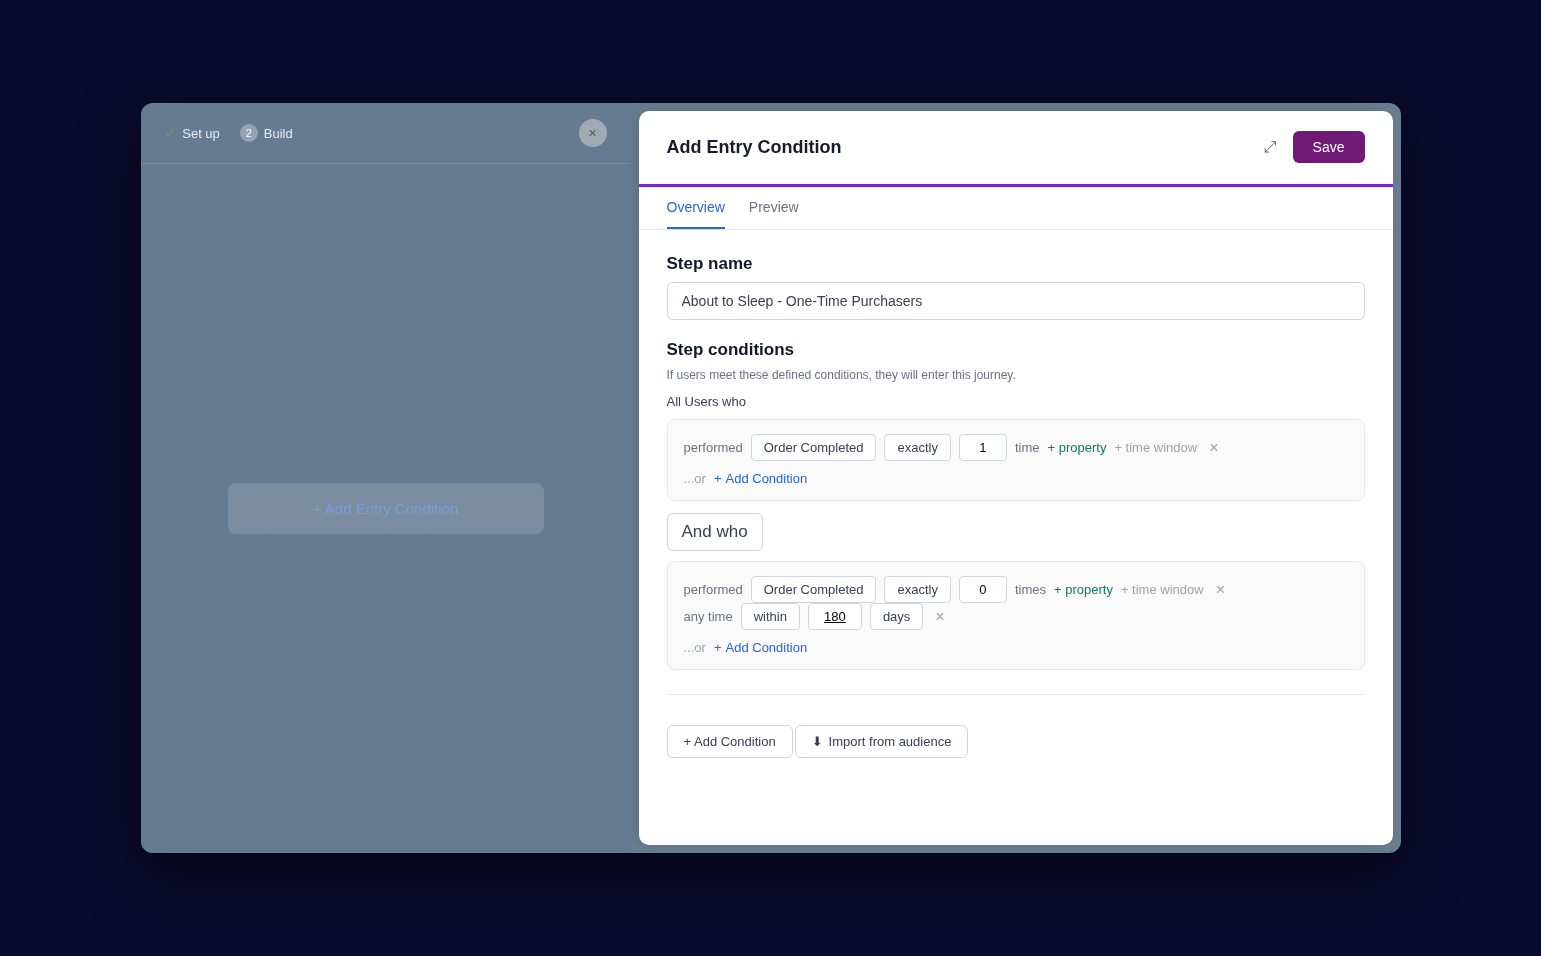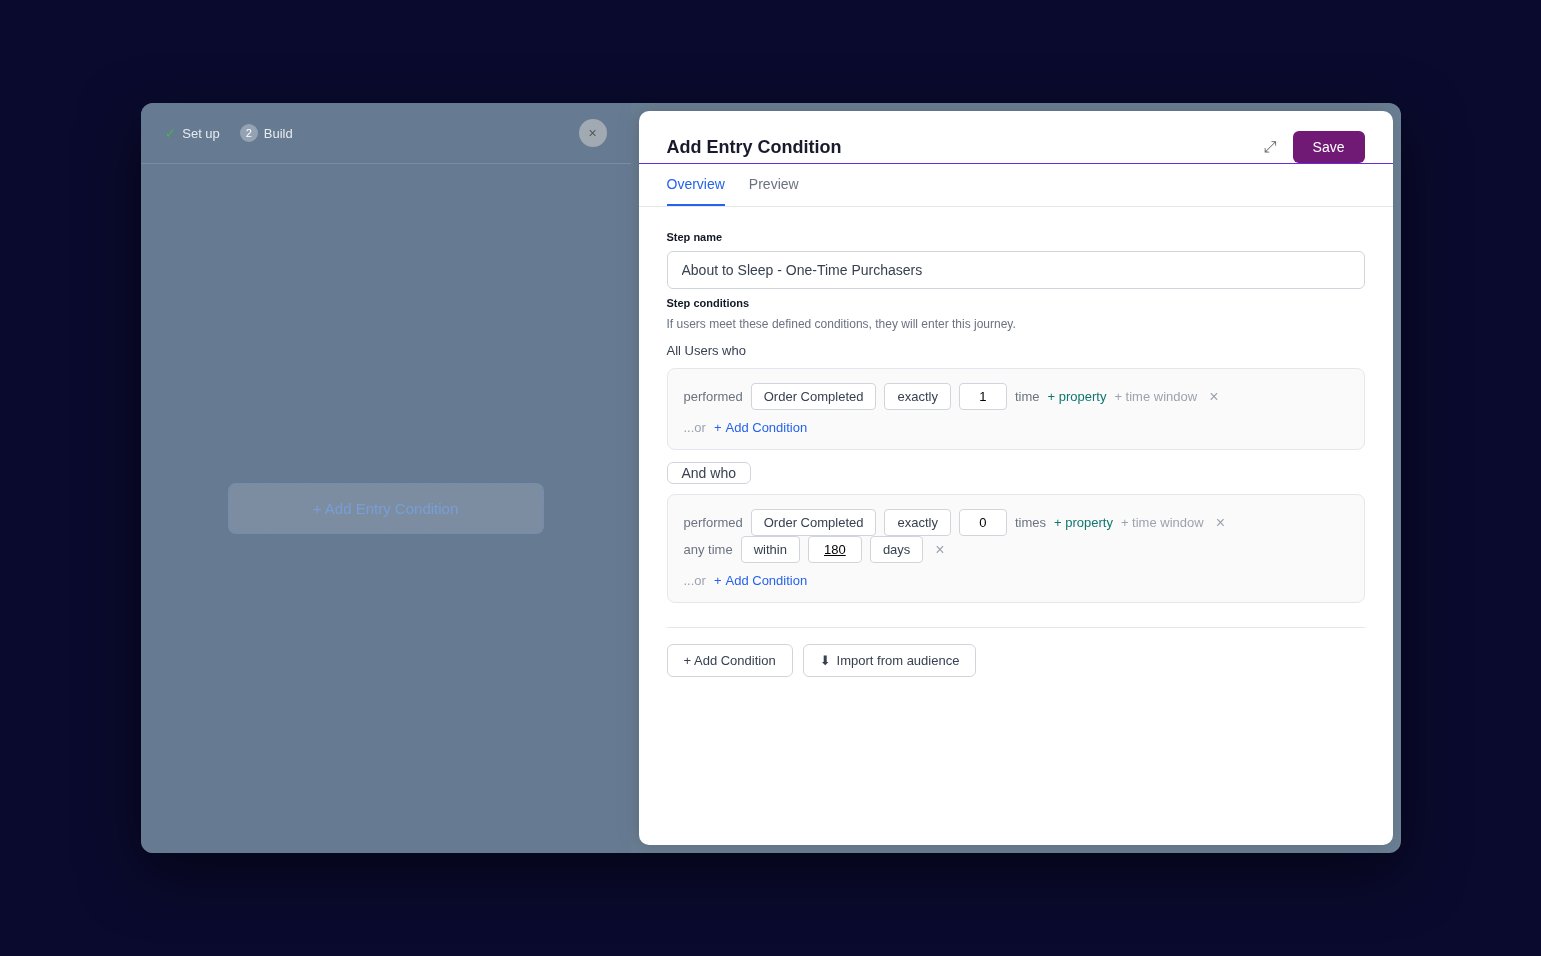--- a/index.html
+++ b/index.html
@@ -114,22 +114,22 @@
       margin: 8px;
       display: flex;
       flex-direction: column;
       overflow-y: auto;
       box-shadow: -4px 0 20px rgba(0,0,0,0.15);
     }
 
     .modal-header {
       display: flex;
       align-items: center;
-      padding: 20px 28px 0;
-      border-bottom: 1px solid #6d28d9;
+      padding: 20px 28px 21px;
+      border-bottom: 3px solid #6d28d9;
       flex-shrink: 0;
     }
 
     .modal-title {
       font-size: 18px;
       font-weight: 600;
       color: #1a1a2e;
       flex: 1;
     }
 
@@ -176,35 +176,35 @@
       border-bottom-color: #2563eb;
       font-weight: 500;
     }
 
     .modal-body {
       padding: 24px 28px;
       flex: 1;
     }
 
     .section-title {
-      font-size: 11px;
+      font-size: 17px;
       font-weight: 600;
       color: #111827;
       margin-bottom: 8px;
     }
 
     .step-name-input {
       width: 100%;
       border: 1px solid #d1d5db;
       border-radius: 6px;
       padding: 10px 14px;
       font-size: 14px;
       color: #374151;
       outline: none;
-      margin-bottom: 8px;
+      margin-bottom: 20px;
     }
 
     .step-conditions-section {
       margin-bottom: 8px;
     }
 
     .conditions-subtitle {
       font-size: 12px;
       color: #6b7280;
       margin-bottom: 12px;
@@ -298,40 +298,40 @@
       color: #2563eb;
       font-size: 13px;
       cursor: pointer;
       padding: 0;
     }
 
     .and-who-btn {
       background: white;
       border: 1px solid #d1d5db;
       border-radius: 6px;
-      padding: 2px 14px;
-      font-size: 14px;
+      padding: 8px 14px;
+      font-size: 17px;
       color: #374151;
       cursor: pointer;
       margin-bottom: 10px;
     }
 
     .time-row {
       display: flex;
       align-items: center;
       gap: 8px;
       margin-top: 0;
       flex-wrap: wrap;
     }
 
     .bottom-actions {
       display: flex;
-      gap: 10px;
+      gap: 2px;
       margin-top: 24px;
-      padding-top: 16px;
+      padding-top: 30px;
       border-top: 1px solid #e5e7eb;
     }
 
     .bottom-add-btn {
       display: flex;
       align-items: center;
       gap: 6px;
       background: white;
       border: 1px solid #d1d5db;
       border-radius: 6px;

